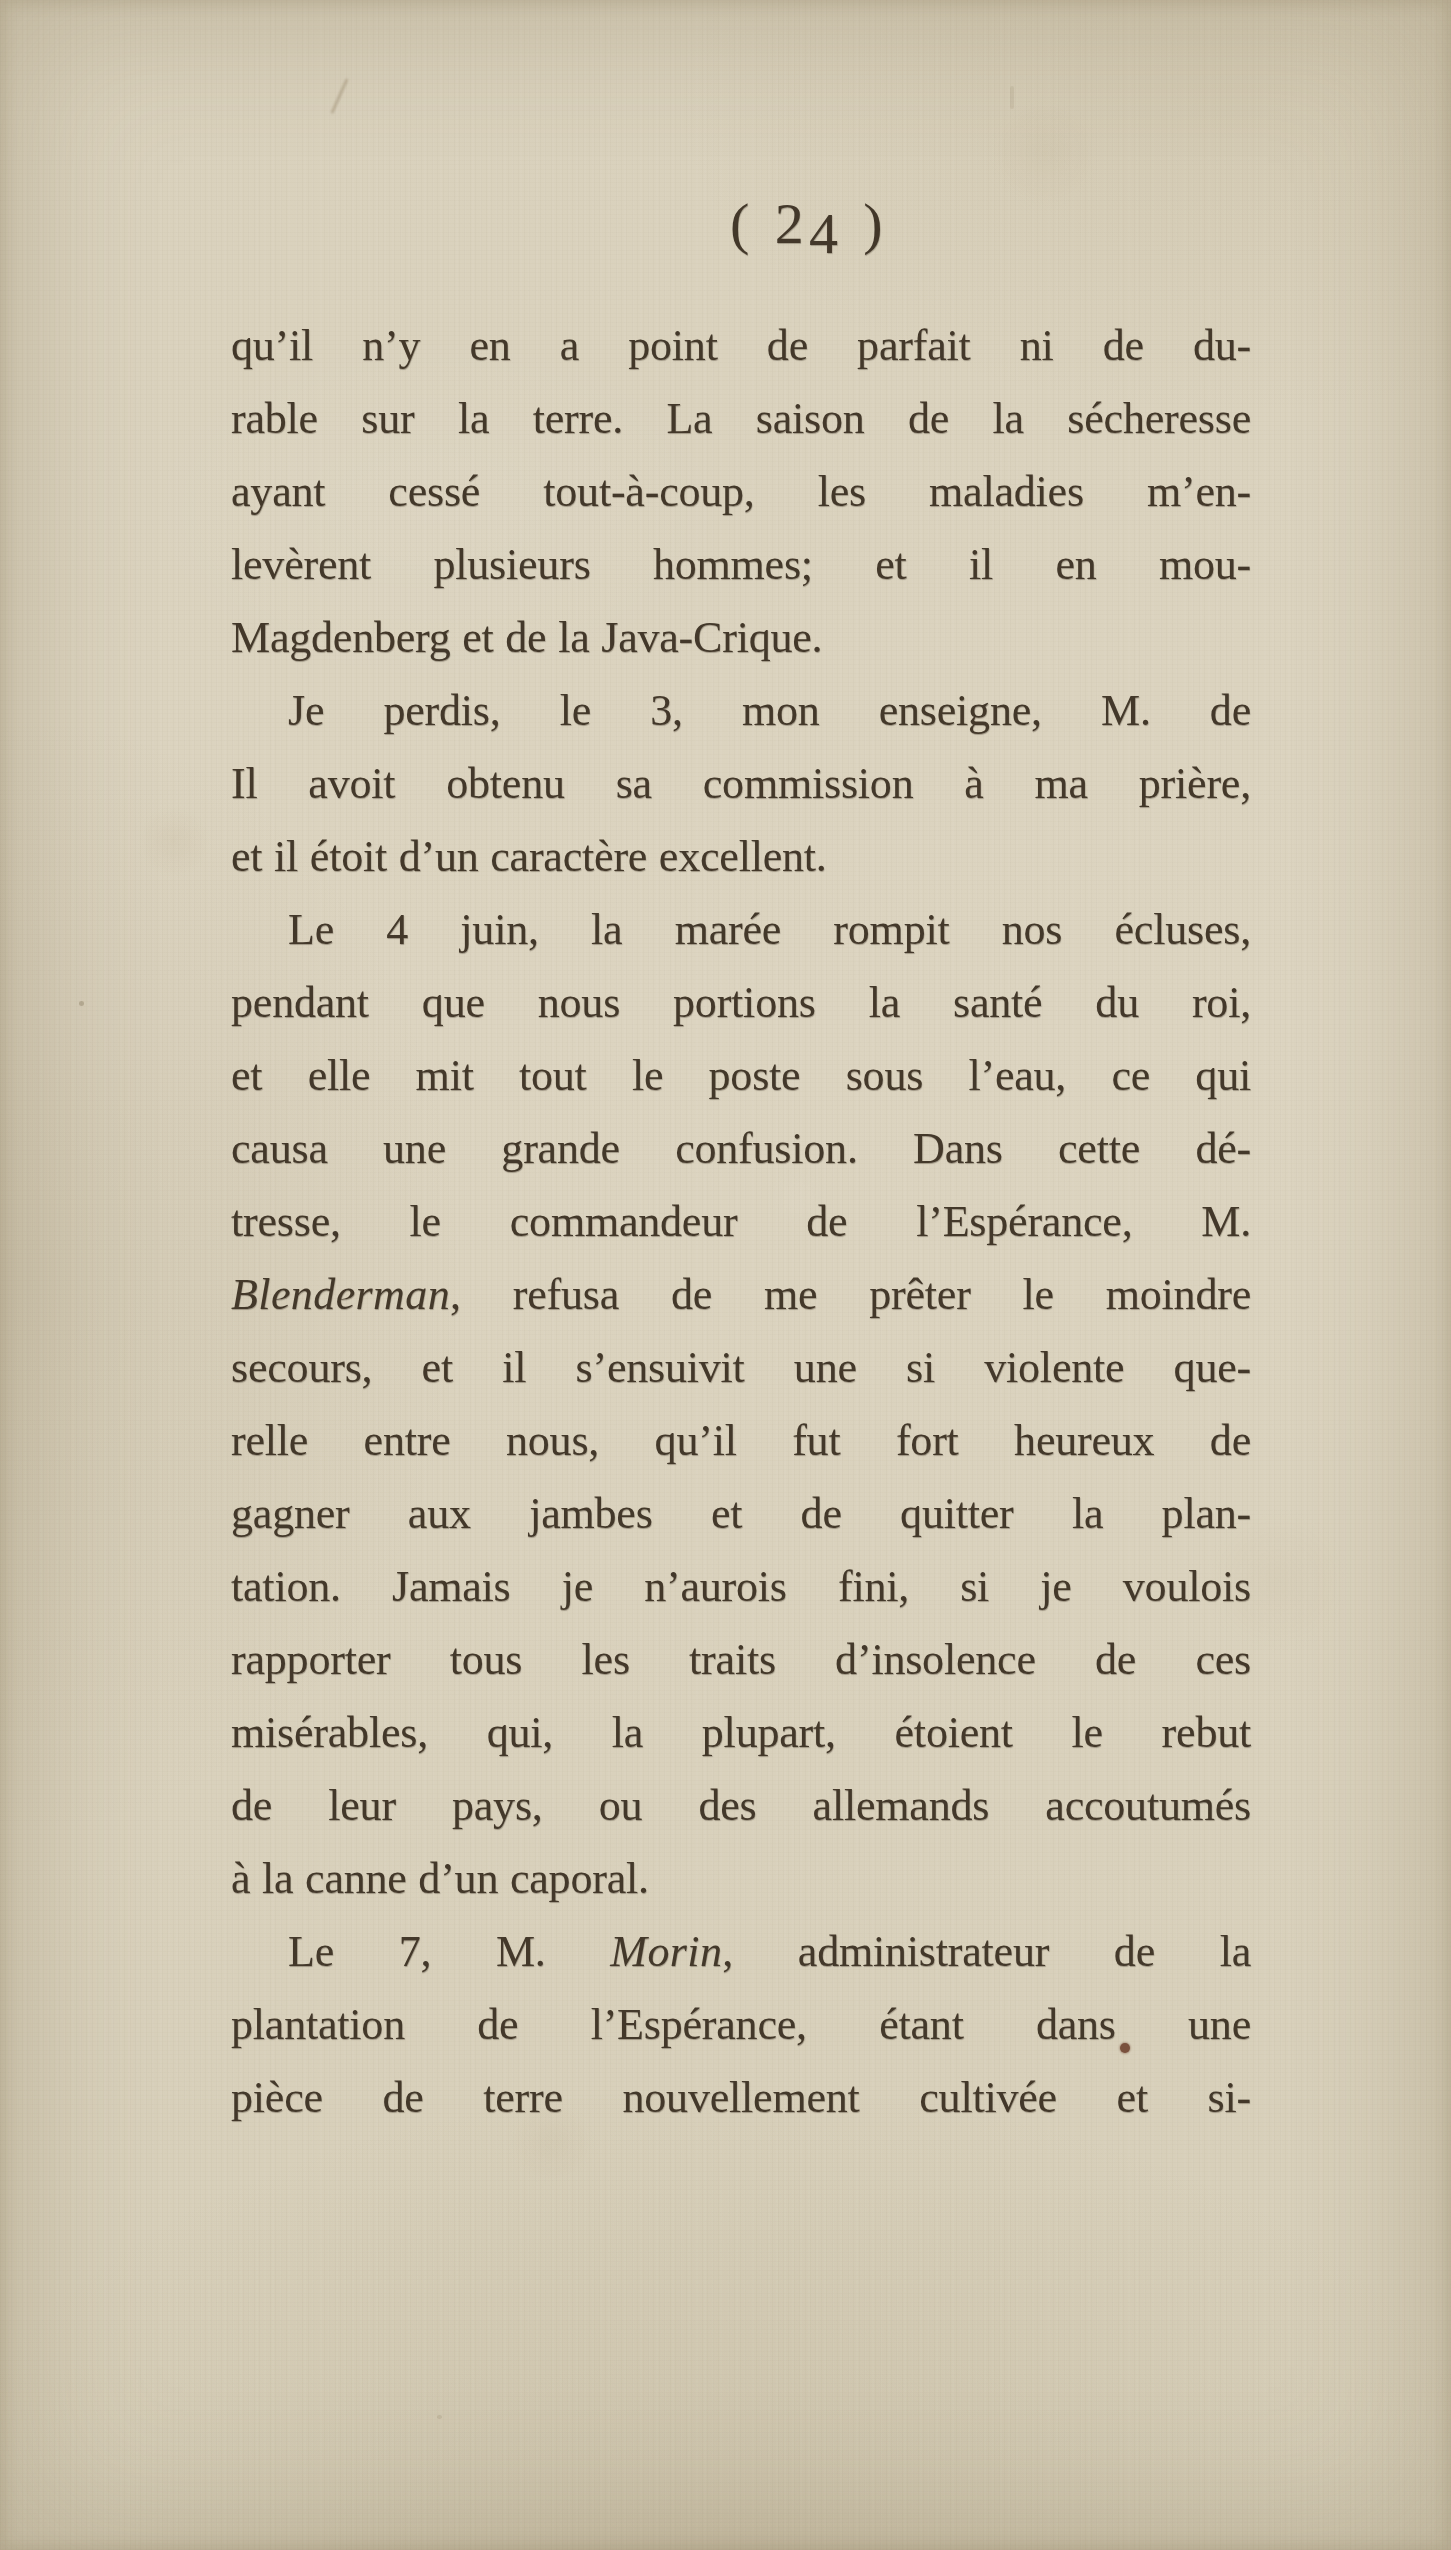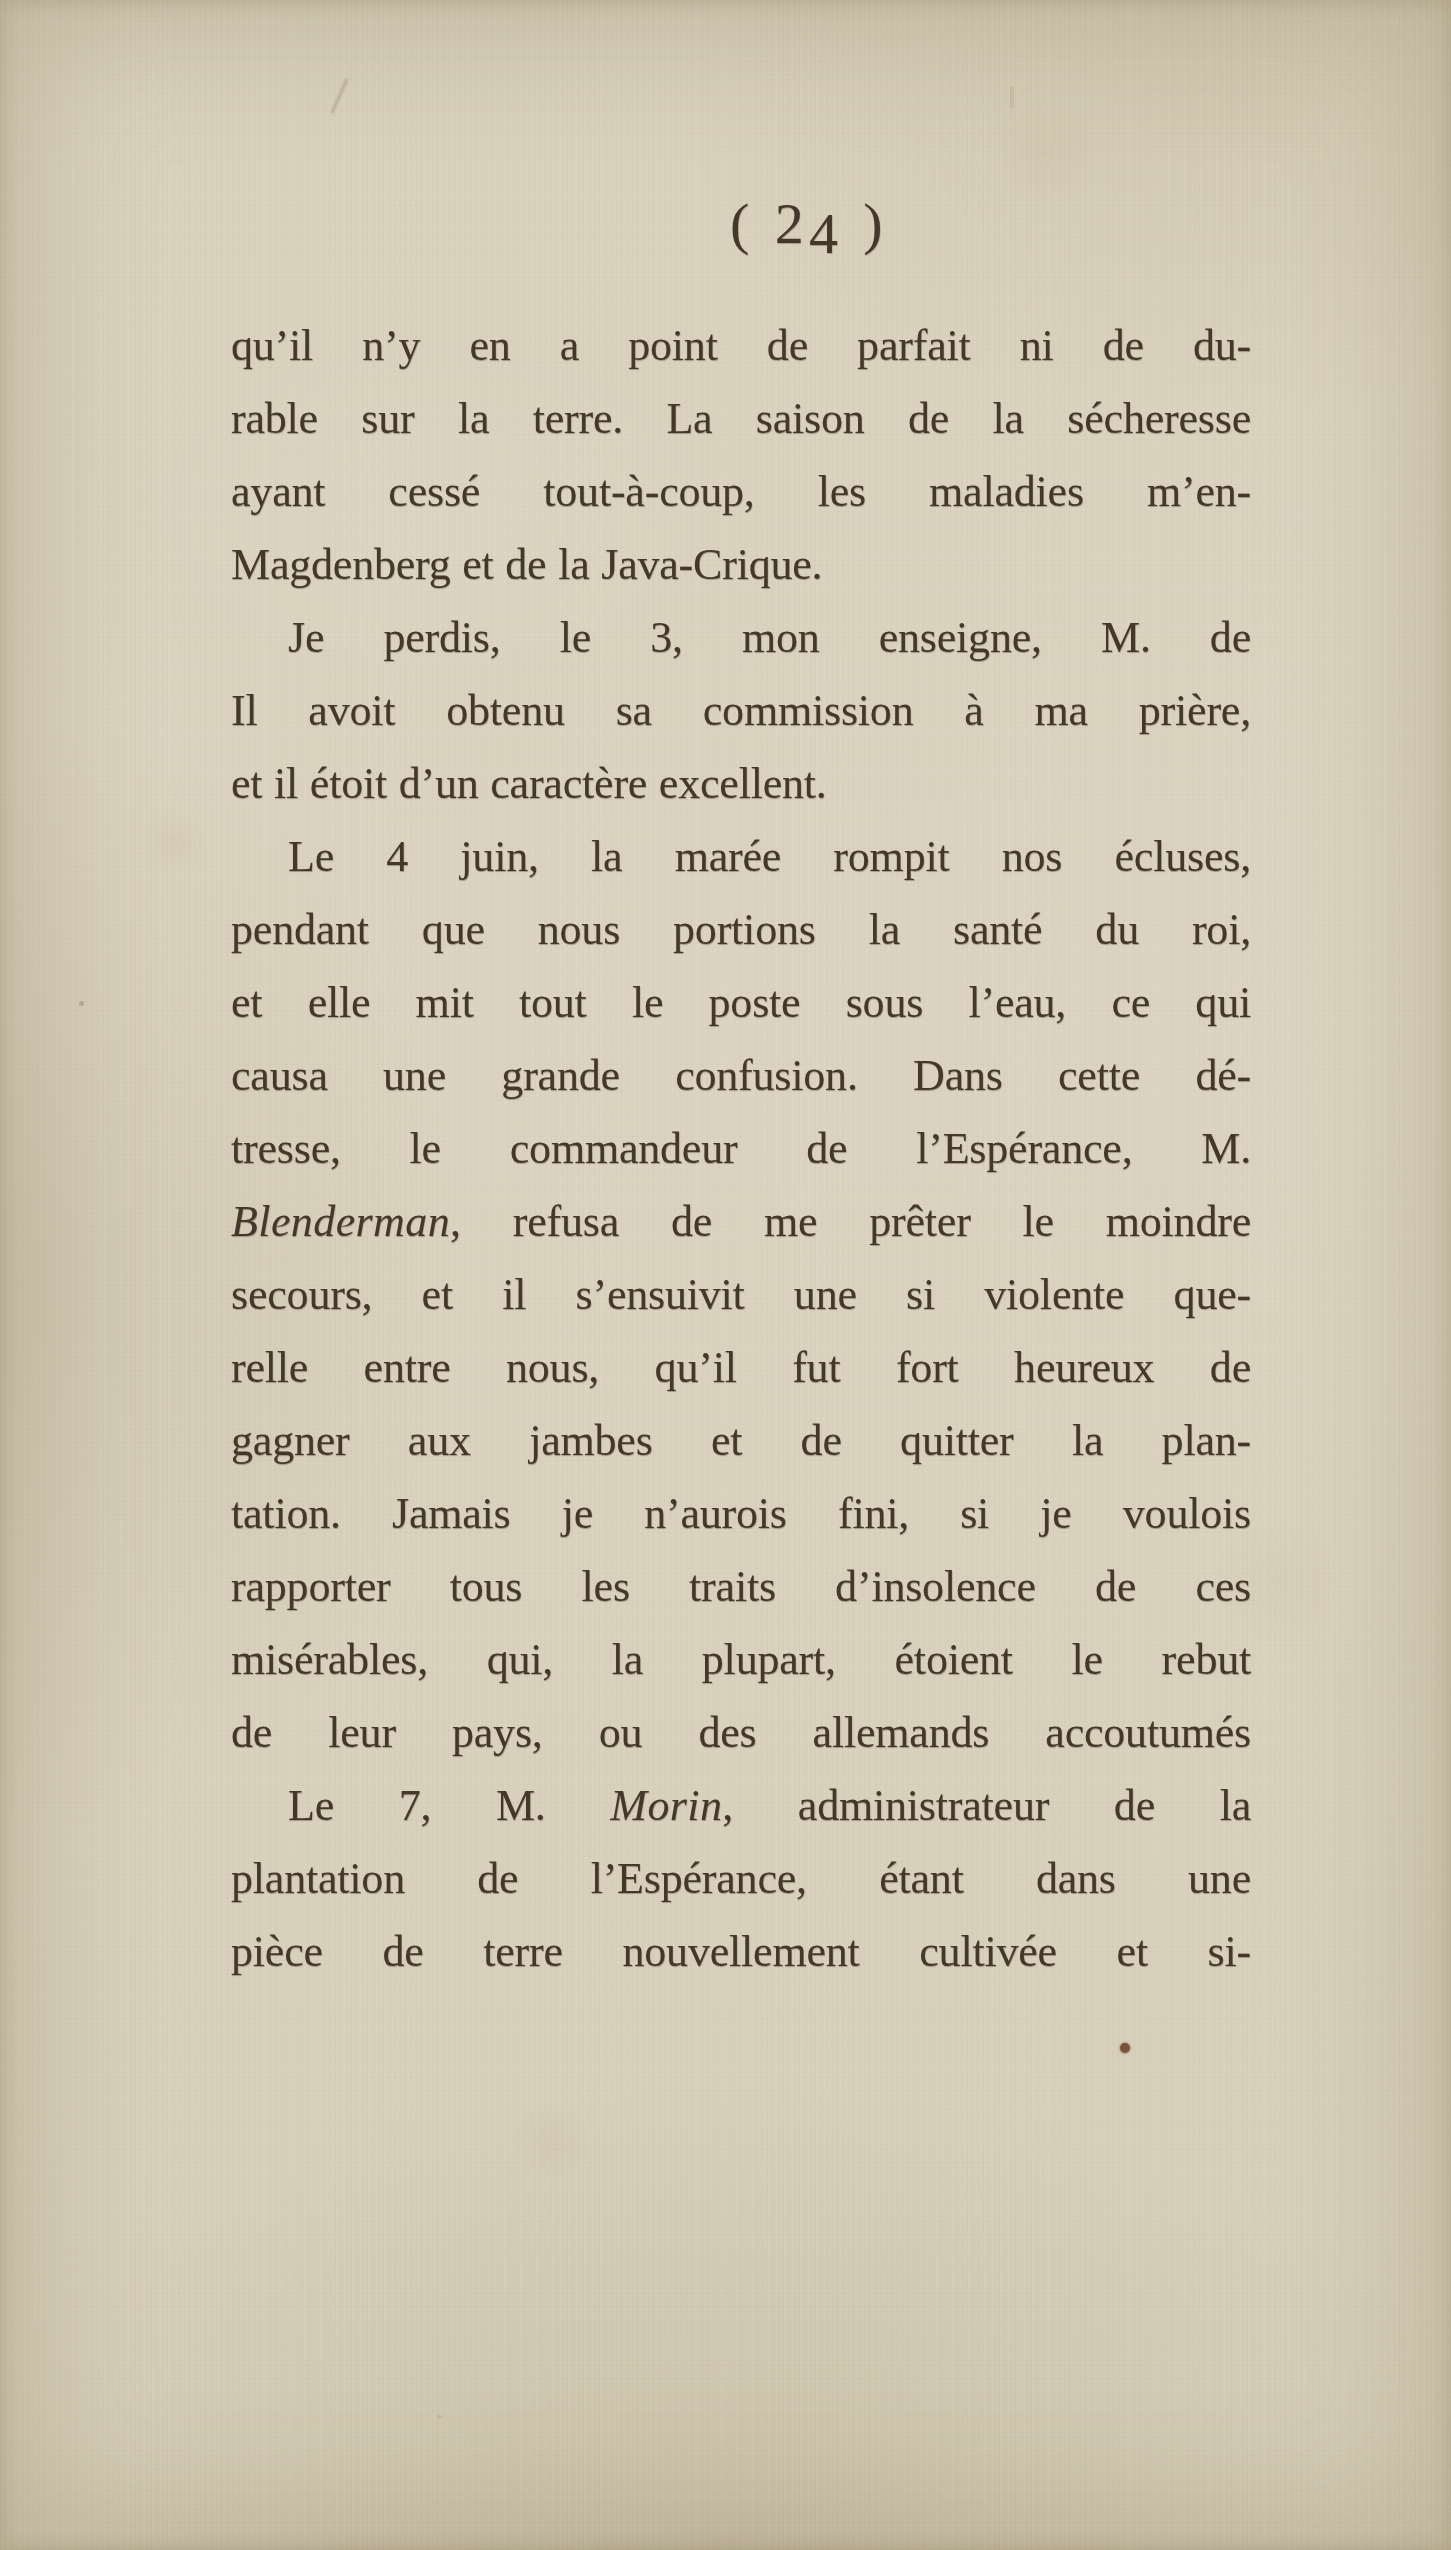--- a/index.html
+++ b/index.html
@@ -75,37 +75,39 @@
 
 <div class="page">
   <div class="texture"></div>
 
   <div class="pagenum"><span>( </span><span>2</span><span class="dropped">4</span><span> )</span></div>
 
   <div class="textblock" id="textblock">
       <div class="line"><span>qu’il n’y en a point de parfait ni de du-</span></div>
       <div class="line"><span>rable sur la terre. La saison de la sécheresse</span></div>
       <div class="line"><span>ayant cessé tout-à-coup, les maladies m’en-</span></div>
+      <div class="line"><span>levèrent plusieurs hommes; et il en mou-</span></div>
       <div class="line nojust"><span>Magdenberg et de la Java-Crique.</span></div>
       <div class="line indent"><span>Je perdis, le 3, mon enseigne, M. de</span></div>
       <div class="line"><span>Il avoit obtenu sa commission à ma prière,</span></div>
       <div class="line nojust"><span>et il étoit d’un caractère excellent.</span></div>
       <div class="line indent"><span>Le 4 juin, la marée rompit nos écluses,</span></div>
       <div class="line"><span>pendant que nous portions la santé du roi,</span></div>
       <div class="line"><span>et elle mit tout le poste sous l’eau, ce qui</span></div>
       <div class="line"><span>causa une grande confusion. Dans cette dé-</span></div>
       <div class="line"><span>tresse, le commandeur de l’Espérance, M.</span></div>
       <div class="line"><em>Blenderman</em><span>, refusa de me prêter le moindre</span></div>
       <div class="line"><span>secours, et il s’ensuivit une si violente que-</span></div>
       <div class="line"><span>relle entre nous, qu’il fut fort heureux de</span></div>
       <div class="line"><span>gagner aux jambes et de quitter la plan-</span></div>
       <div class="line"><span>tation. Jamais je n’aurois fini, si je voulois</span></div>
       <div class="line"><span>rapporter tous les traits d’insolence de ces</span></div>
       <div class="line"><span>misérables, qui, la plupart, étoient le rebut</span></div>
       <div class="line"><span>de leur pays, ou des allemands accoutumés</span></div>
+      <div class="line nojust"><span>à la canne d’un caporal.</span></div>
       <div class="line indent"><span>Le 7, M. </span><em>Morin</em><span>, administrateur de la</span></div>
       <div class="line"><span>plantation de l’Espérance, étant dans une</span></div>
       <div class="line"><span>pièce de terre nouvellement cultivée et si-</span></div>
     </div>
 
   <div class="ink-spot"></div>
   <div class="scratch"></div>
   <div class="speck s1"></div>
   <div class="speck s2"></div>
   <div class="speck s3"></div>

